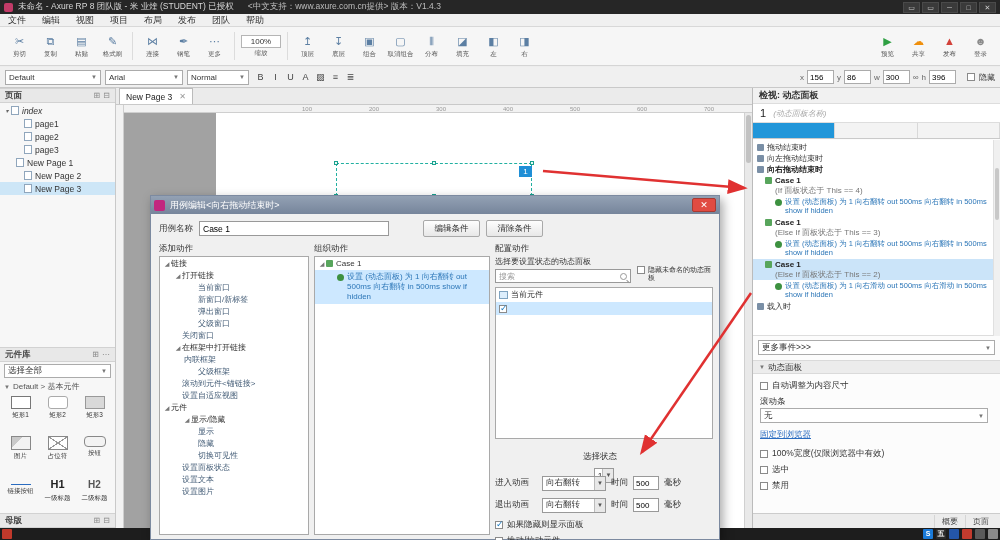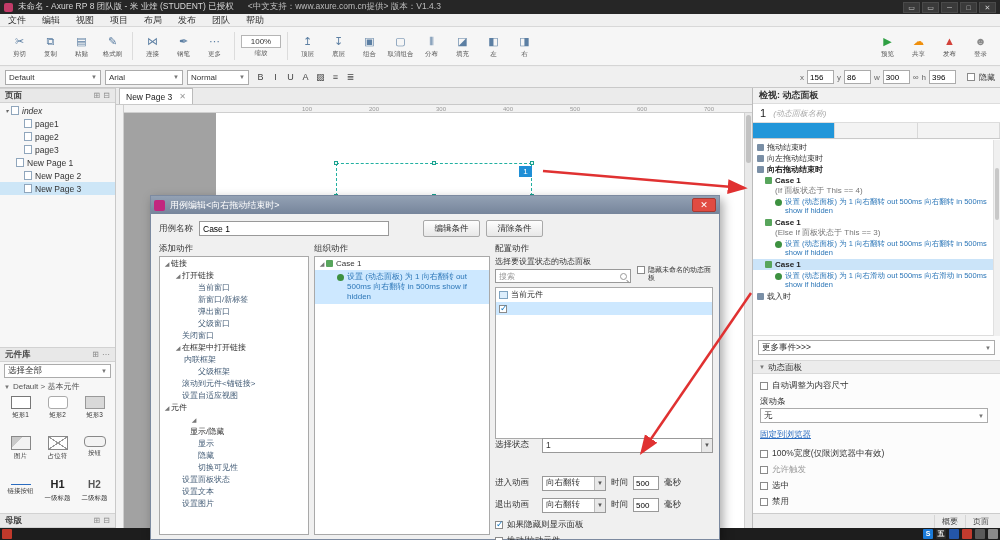--- a/index.html
+++ b/index.html
@@ -154,21 +154,21 @@
   .csearch{position:absolute;top:13px;left:0;width:136px;height:14px;border:1px solid #999;background:#fff;display:flex;align-items:center;padding:0 3px;color:#9a9a9a;font-size:8px;}
   .csearch .mag{margin-left:auto;width:7px;height:7px;border:1px solid #999;border-radius:50%;position:relative;}
   .csearch .mag::after{content:"";position:absolute;width:4px;height:1px;background:#999;transform:rotate(45deg);left:5px;top:7px;}
   .chide{position:absolute;top:10px;left:142px;width:80px;display:flex;gap:3px;font-size:7px;line-height:8px;color:#333;align-items:flex-start;}
   .clist{position:absolute;top:31px;left:0;right:0;height:152px;border:1px solid #a9a9a9;background:#fff;overflow:hidden;}
   .crow{display:flex;gap:3px;padding:2px 3px;font-size:8px;color:#333;align-items:flex-start;line-height:10px;}
   .crow.selected{background:#cde8ff;color:#2d77b8;}
   .crow .pic{width:9px;height:8px;border:1px solid #7fa3c0;background:#ddeefc;flex:none;margin-top:1px;}
   .crow .cb{margin-top:1px;}
   .cline{position:absolute;left:0;right:0;height:16px;display:flex;align-items:center;gap:5px;}
-  .cstate{top:181px;}
+  .cstate{top:195px;flex-direction:column;}
   .canim1{top:219px;}
   .canim2{top:241px;}
   .csel{height:15px;border:1px solid #999;background:#fff;display:flex;align-items:center;padding:0 0 0 3px;color:#333;}
   .csel .car2{margin-left:auto;width:11px;height:13px;background:#e8e8e8;border-left:1px solid #bbb;font-size:6px;text-align:center;line-height:12px;color:#555;}
   .csel.grow{flex:1;}
   .csel.anim{width:64px;flex:none;}
   .alab{width:42px;flex:none;color:#333;}
   .tfld{width:26px;height:14px;border:1px solid #999;background:#fff;font-size:8px;padding:0 2px;font-family:"Liberation Sans",sans-serif;}
   .ccb{position:absolute;left:0;display:flex;gap:4px;align-items:center;color:#333;}
   .ccb1{top:263px;}
@@ -588,20 +588,24 @@
           <div class="ev-row action" style="padding-left: 22px;">
             <span class="ev-ico ic-gear"></span>
             <span class="ev-label">设置 (动态面板) 为 1 向右翻转 out 500ms 向右翻转 in 500ms show if hidden</span>
           </div>
 
           <div class="ev-row casehdr selected" style="padding-left: 12px;">
             <span class="ev-ico ic-case"></span>
             <span class="ev-label">Case 1</span>
           </div>
 
+          <div class="ev-row cond selected" style="padding-left: 22px;">
+
+            <span class="ev-label">(Else If 面板状态于 This == 2)</span>
+          </div>
 
           <div class="ev-row action" style="padding-left: 22px;">
             <span class="ev-ico ic-gear"></span>
             <span class="ev-label">设置 (动态面板) 为 1 向右滑动 out 500ms 向右滑动 in 500ms show if hidden</span>
           </div>
 
           <div class="ev-row" style="padding-left: 4px;">
             <span class="ev-ico ic-evt"></span>
             <span class="ev-label">载入时</span>
           </div>
@@ -627,24 +631,20 @@
         <span class="car">▼</span>
       </div>
       <div class="ipin">固定到浏览器</div>
       <div class="icbs">
 
           <div class="cbrow">
             <span class="cb"></span>
             <span>100%宽度(仅限浏览器中有效)</span>
           </div>
 
-          <div class="cbrow dim">
-            <span class="cb"></span>
-            <span>允许触发</span>
-          </div>
 
           <div class="cbrow">
             <span class="cb"></span>
             <span>选中</span>
           </div>
 
           <div class="cbrow">
             <span class="cb"></span>
             <span>禁用</span>
           </div>
@@ -733,21 +733,21 @@
         <div class="arow" style="padding-left: 14px;">
           <span class="arr"></span>
           <span>设置自适应视图</span>
         </div>
 
         <div class="arow grp" style="padding-left: 3px;">
           <span class="arr">◢</span>
           <span>元件</span>
         </div>
 
-        <div class="arow grp" style="padding-left: 30px; flex-direction: column;">
+        <div class="arow grp" style="padding-left: 23px;">
           <span class="arr">◢</span>
           <span>显示/隐藏</span>
         </div>
 
         <div class="arow" style="padding-left: 30px;">
           <span class="arr"></span>
           <span>显示</span>
         </div>
 
         <div class="arow" style="padding-left: 30px;">

